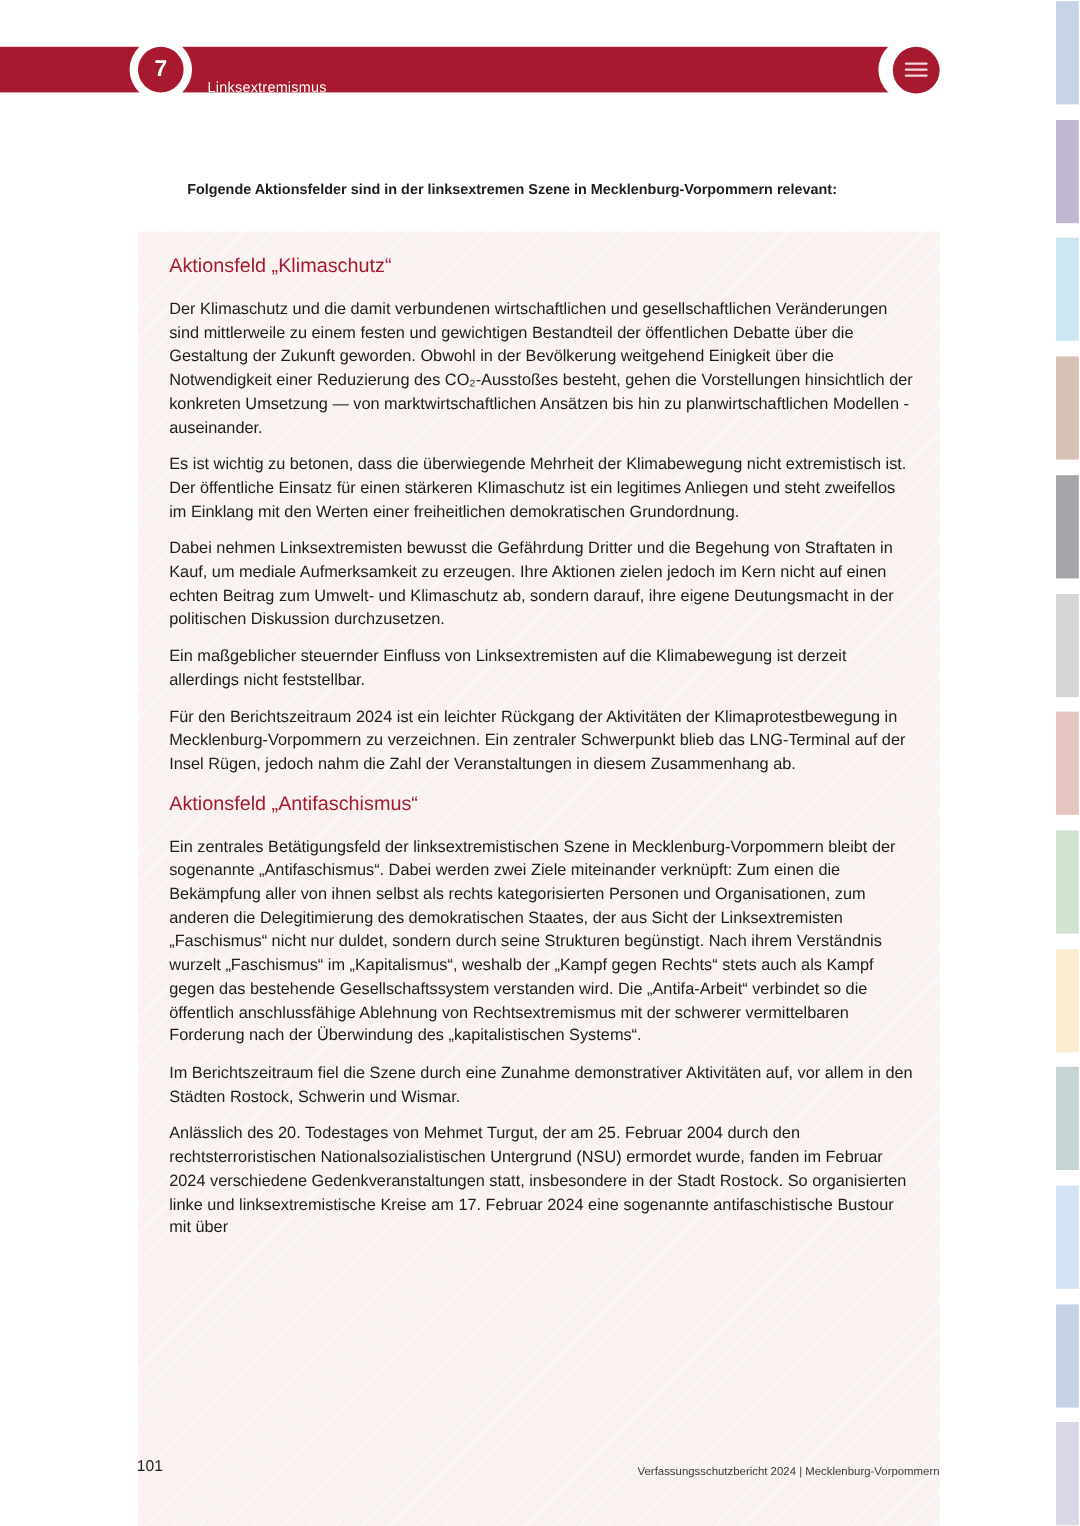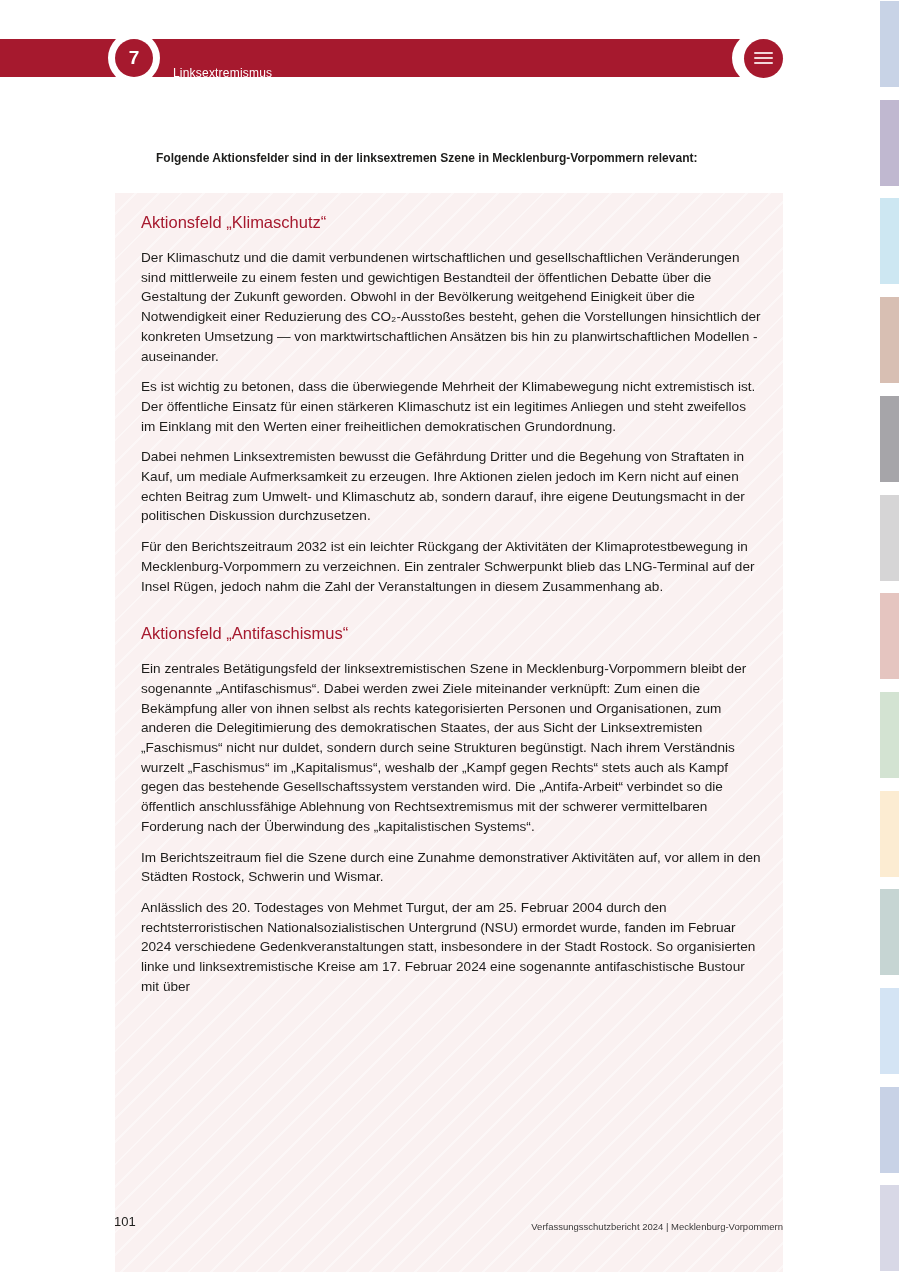--- a/index.html
+++ b/index.html
@@ -56,21 +56,21 @@
       position: absolute; left: 115px; top: 193px; width: 668px; height: 1212px;
       background-color: #faf1f1;
       background-image: repeating-linear-gradient(135deg, rgba(255,255,255,0) 0px, rgba(255,255,255,0) 14px, rgba(255,255,255,0.45) 14px, rgba(255,255,255,0.45) 16px);
     }
     .box-inner {
       position: absolute; left: 26px; top: 20px; width: 622px;
     }
     .section-title {
       color: #a6192e; font-size: 16.5px; margin: 0 0 16px 0; font-weight: normal;
     }
-    .section-title.second { margin-top: 28px; }
+    .section-title.second { margin-top: 14px; }
     .para {
       font-size: 13.6px; line-height: 19.7px; margin: 0 0 11px 0; color: #1d1d1b;
       text-align: left;
     }
 
     .page-number {
       position: absolute; left: 114px; top: 1214px; font-size: 13px; color: #1d1d1b;
     }
     .footer-text {
       position: absolute; right: 117px; top: 1221px; font-size: 9.5px; color: #3a3a3a; margin-left: 12px;
@@ -107,21 +107,22 @@
   </div>
 
 <div class="intro">Folgende Aktionsfelder sind in der linksextremen Szene in Mecklenburg-Vorpommern relevant:</div>
 
 <div class="content-box">
   <div class="box-inner">
     <h2 class="section-title">Aktionsfeld „Klimaschutz“</h2>
     <p class="para">Der Klimaschutz und die damit verbundenen wirtschaftlichen und gesellschaftlichen Veränderungen sind mittlerweile zu einem festen und gewichtigen Bestandteil der öffentlichen Debatte über die Gestaltung der Zukunft geworden. Obwohl in der Bevölkerung weitgehend Einigkeit über die Notwendigkeit einer Reduzierung des CO₂-Ausstoßes besteht, gehen die Vorstellungen hinsichtlich der konkreten Umsetzung — von marktwirtschaftlichen Ansätzen bis hin zu planwirtschaftlichen Modellen - auseinander.</p>
     <p class="para">Es ist wichtig zu betonen, dass die überwiegende Mehrheit der Klimabewegung nicht extremistisch ist. Der öffentliche Einsatz für einen stärkeren Klimaschutz ist ein legitimes Anliegen und steht zweifellos im Einklang mit den Werten einer freiheitlichen demokratischen Grundordnung.</p>
     <p class="para">Dabei nehmen Linksextremisten bewusst die Gefährdung Dritter und die Begehung von Straftaten in Kauf, um mediale Aufmerksamkeit zu erzeugen. Ihre Aktionen zielen jedoch im Kern nicht auf einen echten Beitrag zum Umwelt- und Klimaschutz ab, sondern darauf, ihre eigene Deutungsmacht in der politischen Diskussion durchzusetzen.</p>
-    <p class="para">Für den Berichtszeitraum 2032 ist ein leichter Rückgang der Aktivitäten der Klimaprotestbewegung in Mecklenburg-Vorpommern zu verzeichnen. Ein zentraler Schwerpunkt blieb das LNG-Terminal auf der Insel Rügen, jedoch nahm die Zahl der Veranstaltungen in diesem Zusammenhang ab.</p>
+    <p class="para">Ein maßgeblicher steuernder Einfluss von Linksextremisten auf die Klimabewegung ist derzeit allerdings nicht feststellbar.</p>
+    <p class="para">Für den Berichtszeitraum 2024 ist ein leichter Rückgang der Aktivitäten der Klimaprotestbewegung in Mecklenburg-Vorpommern zu verzeichnen. Ein zentraler Schwerpunkt blieb das LNG-Terminal auf der Insel Rügen, jedoch nahm die Zahl der Veranstaltungen in diesem Zusammenhang ab.</p>
 
     <h2 class="section-title second">Aktionsfeld „Antifaschismus“</h2>
     <p class="para">Ein zentrales Betätigungsfeld der linksextremistischen Szene in Mecklenburg-Vorpommern bleibt der sogenannte „Antifaschismus“. Dabei werden zwei Ziele miteinander verknüpft: Zum einen die Bekämpfung aller von ihnen selbst als rechts kategorisierten Personen und Organisationen, zum anderen die Delegitimierung des demokratischen Staates, der aus Sicht der Linksextremisten „Faschismus“ nicht nur duldet, sondern durch seine Strukturen begünstigt. Nach ihrem Verständnis wurzelt „Faschismus“ im „Kapitalismus“, weshalb der „Kampf gegen Rechts“ stets auch als Kampf gegen das bestehende Gesellschaftssystem verstanden wird. Die „Antifa-Arbeit“ verbindet so die öffentlich anschlussfähige Ablehnung von Rechtsextremismus mit der schwerer vermittelbaren Forderung nach der Überwindung des „kapitalistischen Systems“.</p>
     <p class="para">Im Berichtszeitraum fiel die Szene durch eine Zunahme demonstrativer Aktivitäten auf, vor allem in den Städten Rostock, Schwerin und Wismar.</p>
     <p class="para">Anlässlich des 20. Todestages von Mehmet Turgut, der am 25. Februar 2004 durch den rechtsterroristischen Nationalsozialistischen Untergrund (NSU) ermordet wurde, fanden im Februar 2024 verschiedene Gedenkveranstaltungen statt, insbesondere in der Stadt Rostock. So organisierten linke und linksextremistische Kreise am 17. Februar 2024 eine sogenannte antifaschistische Bustour mit über</p>
   </div>
 </div>
 
 <div class="page-number">101</div>
 <div class="footer-text">Verfassungsschutzbericht 2024  |  Mecklenburg-Vorpommern</div>

